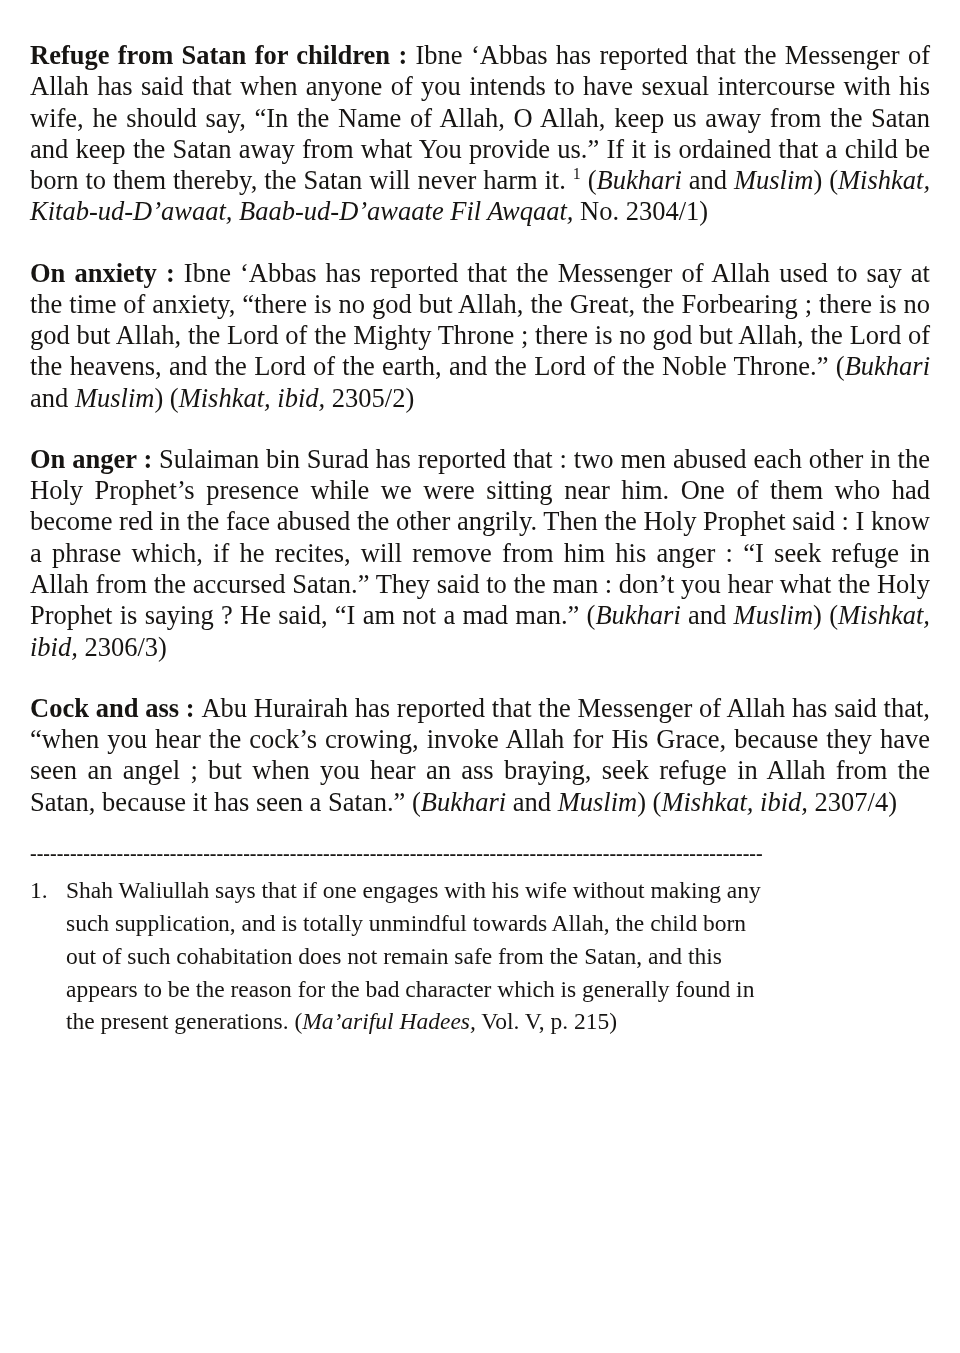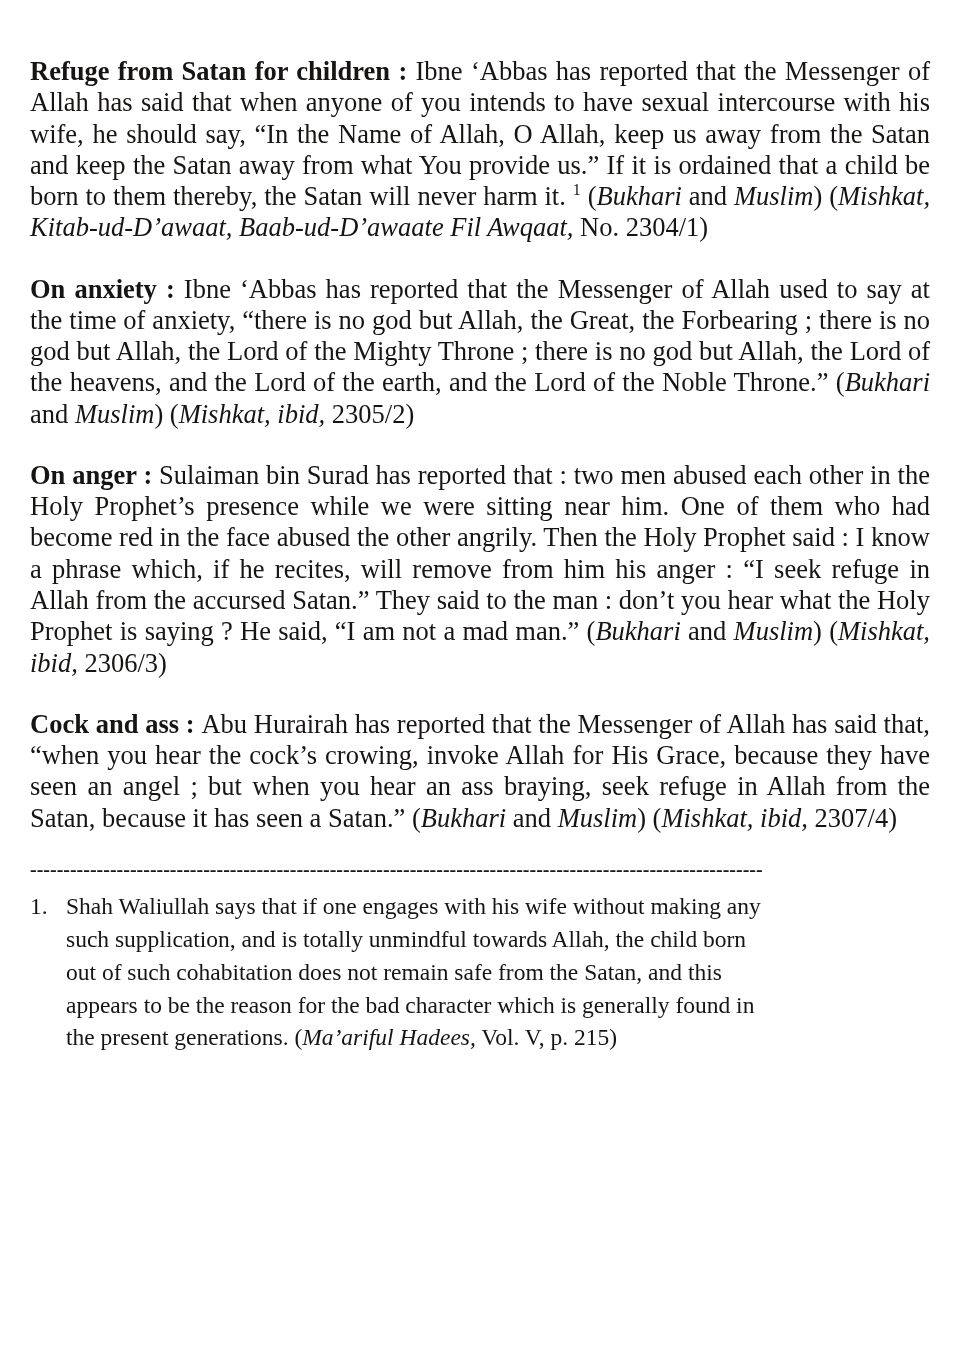--- a/index.html
+++ b/index.html
@@ -33,21 +33,21 @@
     font-weight: bold;
     letter-spacing: 0.5px;
   }
   .body-para {
     margin: 30px 0 0 0;
     font-size: 26.5px;
     line-height: 1.18;
     text-align: justify;
     text-justify: inter-word;
   }
-  .body-para.first { margin-top: 56px; }
+  .body-para.first { margin-top: 40px; }
   .seg-bold { font-weight: bold; }
   .seg-italic { font-style: italic; }
   sup.seg-superscript {
     font-size: 0.6em;
     line-height: 0;
     vertical-align: super;
   }
   .footnote {
     margin-top: 28px;
     width: 740px;

